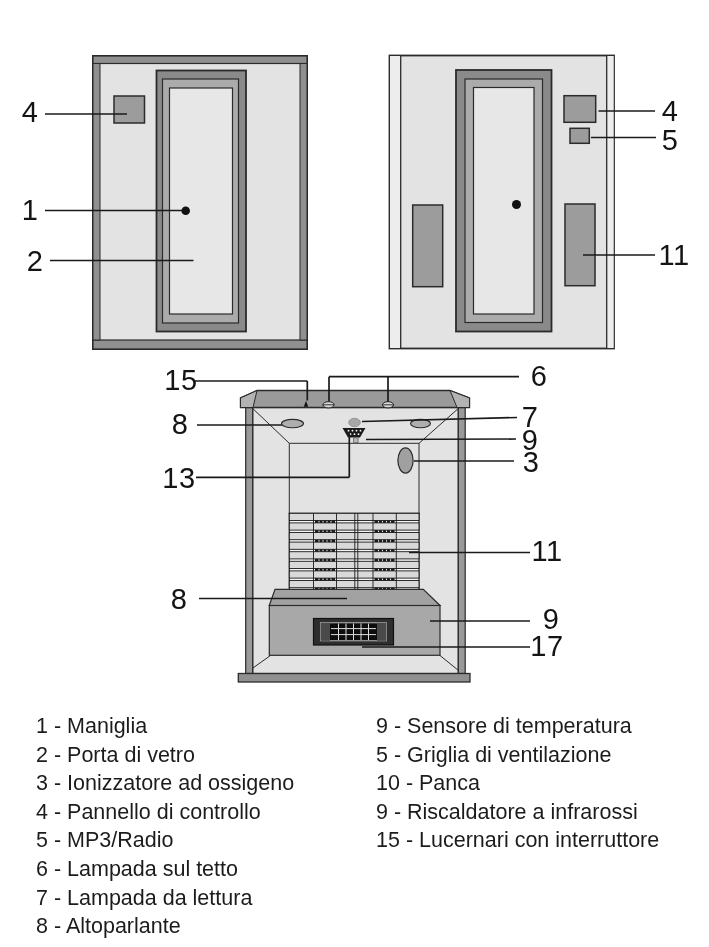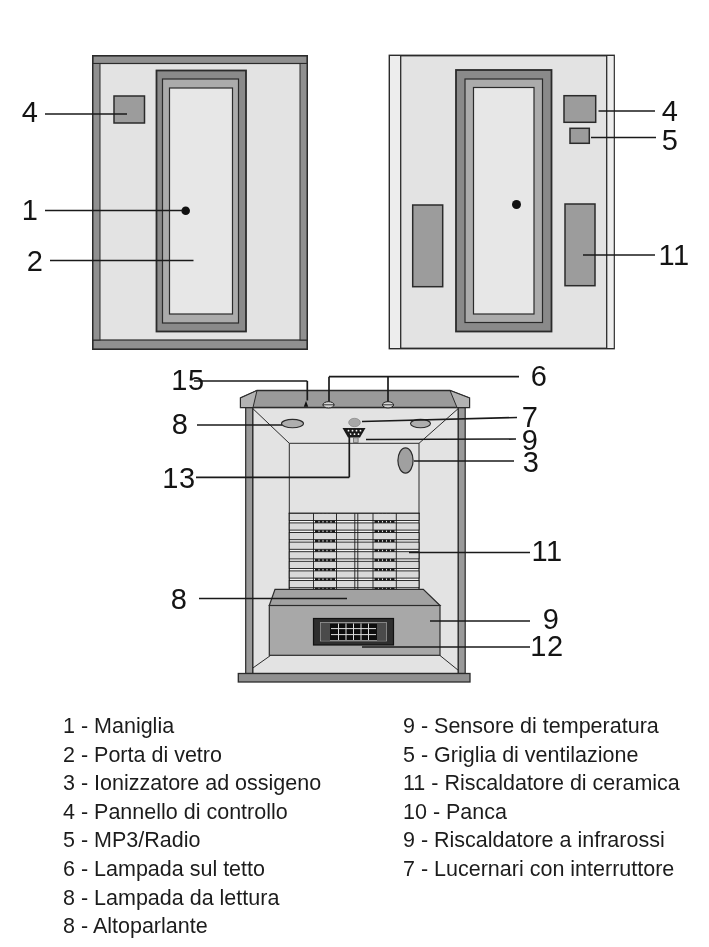--- a/index.html
+++ b/index.html
@@ -8,21 +8,21 @@
     font-family:"Liberation Sans",sans-serif;
   }
   svg.art{position:absolute;left:0;top:0;}
   .callout{
     position:absolute;transform:translate(-50%,-50%);
     font-size:29px;color:#141414;white-space:nowrap;letter-spacing:0.5px;
   }
   .legend-col{
     position:absolute;font-size:21.5px;line-height:28.6px;color:#1c1c1c;
   }
-  .legend-item{white-space:nowrap;margin-left:27px;}
+  .legend-item{white-space:nowrap;}
 </style>
 </head>
 <body>
 
 <div class="page">
 
 <svg class="art" width="709" height="947" viewBox="0 0 709 947">
 
   <g>
     <rect x="93" y="56" width="214" height="293" fill="#e3e3e3" stroke="#2b2b2b" stroke-width="2"></rect>
@@ -186,44 +186,43 @@
 </svg>
 
 <div class="callout" style="left:30px;top:112px">4</div>
 <div class="callout" style="left:30px;top:210px">1</div>
 <div class="callout" style="left:35px;top:261px">2</div>
 
 <div class="callout" style="left:670px;top:111px">4</div>
 <div class="callout" style="left:670px;top:140px">5</div>
 <div class="callout" style="left:674px;top:255px">11</div>
 
-<div class="callout" style="left:188px;top:380px">15</div>
+<div class="callout" style="left:181px;top:380px">15</div>
 <div class="callout" style="left:539px;top:376px">6</div>
 <div class="callout" style="left:180px;top:424px">8</div>
 <div class="callout" style="left:530px;top:417px">7</div>
 <div class="callout" style="left:530px;top:440px">9</div>
 <div class="callout" style="left:531px;top:462px">3</div>
 <div class="callout" style="left:179px;top:478px">13</div>
 <div class="callout" style="left:547px;top:551px">11</div>
 <div class="callout" style="left:179px;top:599px">8</div>
 <div class="callout" style="left:551px;top:619px">9</div>
-<div class="callout" style="left:547px;top:646px">12</div>
+<div class="callout" style="left:547px;top:646px">17</div>
 
 <div class="legend-col" style="left:36px;top:712px">
   <div class="legend-item">1 - Maniglia</div>
   <div class="legend-item">2 - Porta di vetro</div>
   <div class="legend-item">3 - Ionizzatore ad ossigeno</div>
   <div class="legend-item">4 - Pannello di controllo</div>
   <div class="legend-item">5 - MP3/Radio</div>
   <div class="legend-item">6 - Lampada sul tetto</div>
-  <div class="legend-item">8 - Lampada da lettura</div>
+  <div class="legend-item">7 - Lampada da lettura</div>
   <div class="legend-item">8 - Altoparlante</div>
 </div>
 <div class="legend-col" style="left:376px;top:712px">
   <div class="legend-item">9 - Sensore di temperatura</div>
   <div class="legend-item">5 - Griglia di ventilazione</div>
-  <div class="legend-item">11 - Riscaldatore di ceramica</div>
   <div class="legend-item">10 - Panca</div>
   <div class="legend-item">9 - Riscaldatore a infrarossi</div>
-  <div class="legend-item">7 - Lucernari con interruttore</div>
+  <div class="legend-item">15 - Lucernari con interruttore</div>
 </div>
 
 </div>
 
 </body></html>

